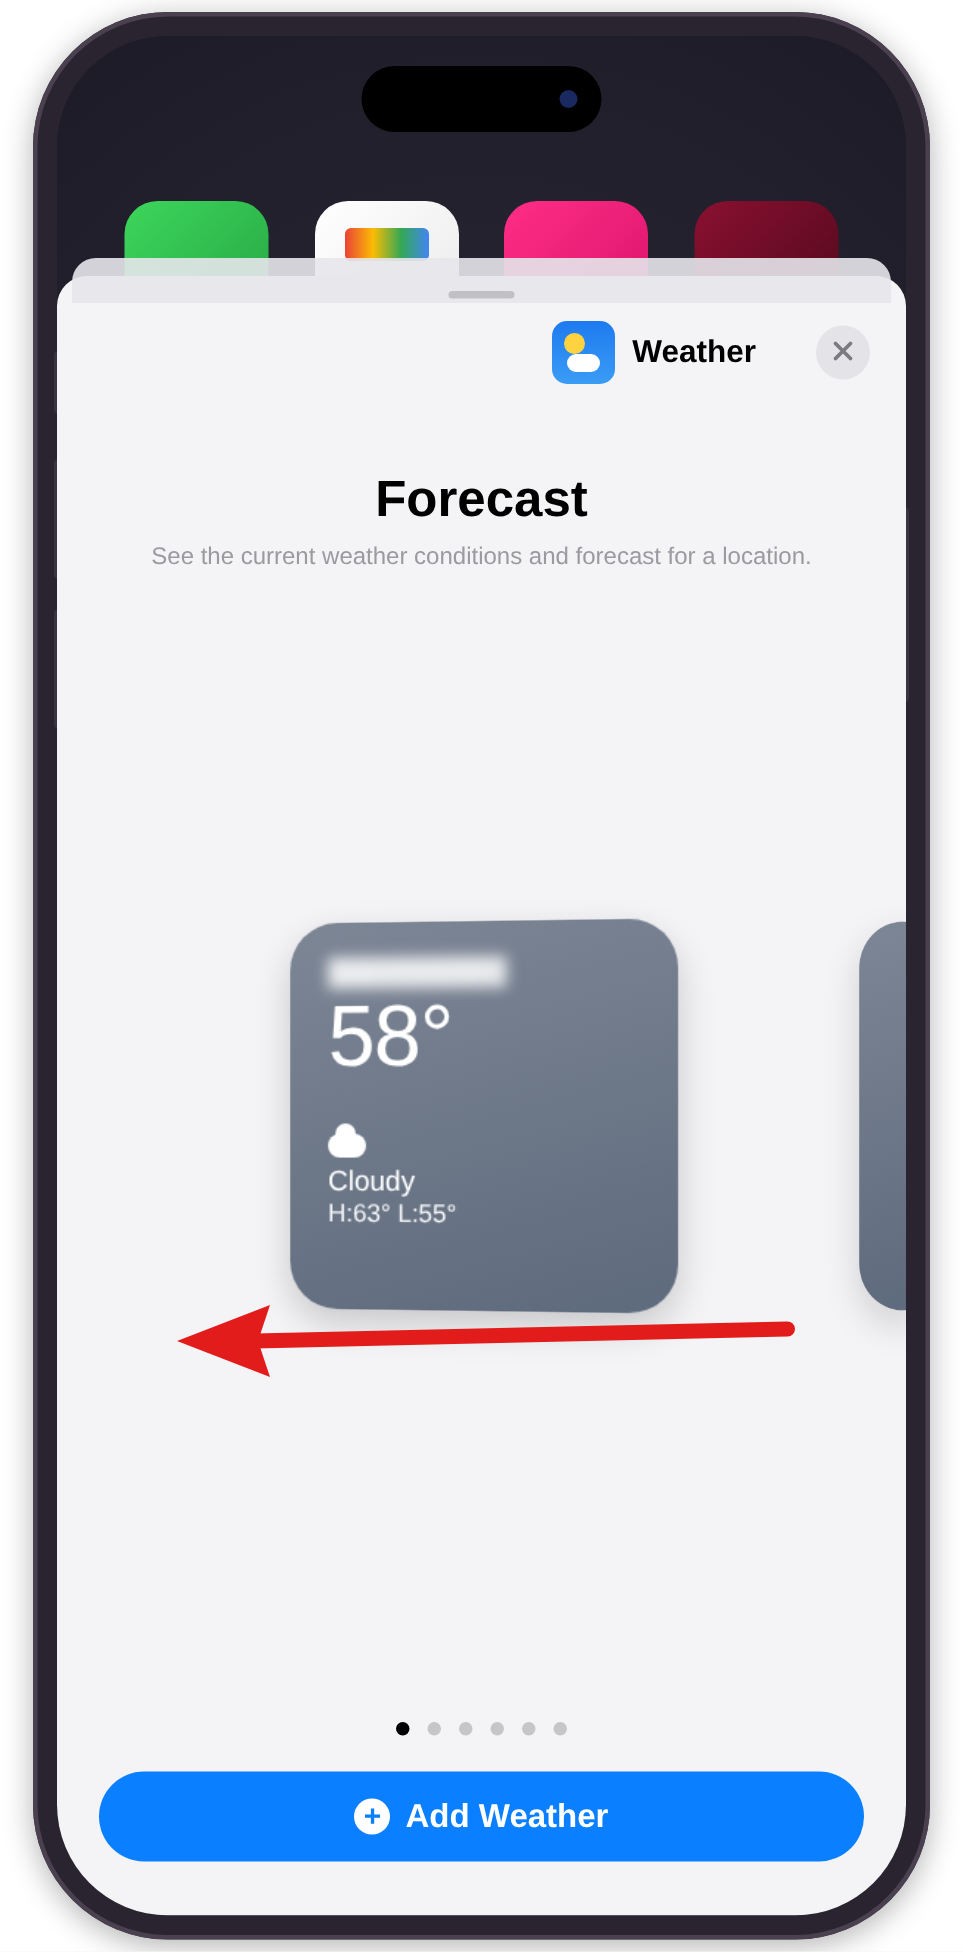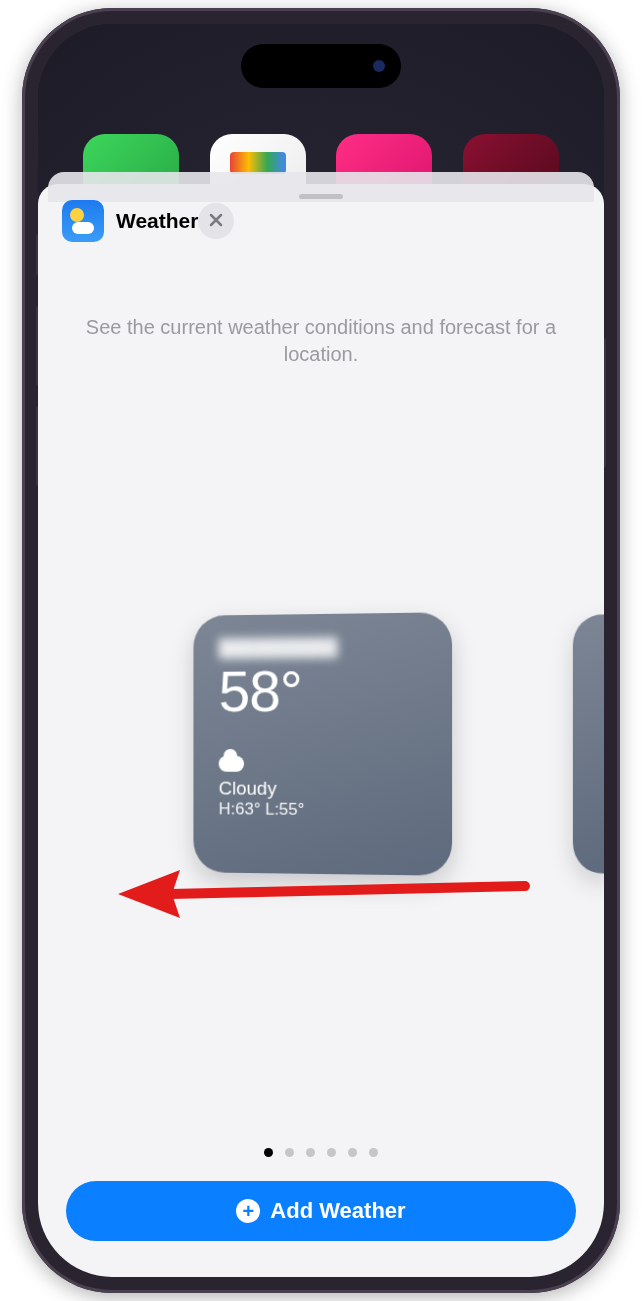--- a/index.html
+++ b/index.html
@@ -112,26 +112,27 @@
       left: 50%;
       transform: translateX(-50%);
       width: 44px;
       height: 5px;
       background: #c0c0c5;
       border-radius: 3px;
     }
 
     .sheet-header {
       position: absolute;
-      top: 16px;
+      top: 30px;
       left: 24px;
       right: 24px;
       display: flex;
       align-items: center;
-      justify-content: flex-start;
+      justify-content: flex-end;
+      gap: 40px;
     }
     .app-badge {
       display: flex;
       align-items: center;
       gap: 12px;
     }
     .weather-app-icon {
       width: 42px;
       height: 42px;
       background: linear-gradient(180deg,#1e7af0,#3b9cf5);
@@ -184,21 +185,21 @@
       right: 40px;
       text-align: center;
     }
     .heading-title {
       font-size: 34px;
       font-weight: 700;
       color: #000;
       margin-bottom: 8px;
     }
     .heading-sub {
-      font-size: 20px;
+      font-size: 16px;
       color: #9a9aa0;
       line-height: 1.35;
     }
 
     .widget-preview-area {
       position: absolute;
       top: 380px;
       left: 0;
       right: 0;
       height: 360px;
@@ -356,20 +357,21 @@
         <div class="close-btn">
           <span>
             <svg width="14" height="14" viewBox="0 0 14 14">
                 <path d="M2 2 L12 12 M12 2 L2 12" stroke="#7a7a80" stroke-width="2.5" stroke-linecap="round"></path>
               </svg>
           </span>
         </div>
       </div>
 
       <div class="heading-block">
+        <div class="heading-title">Forecast</div>
         <div class="heading-sub">See the current weather conditions and forecast for a location.</div>
       </div>
 
       <div class="widget-preview-area">
         <div class="weather-widget">
           <div class="widget-location">██████████</div>
           <div class="widget-temp">58°</div>
           <div class="widget-cloud"></div>
           <div class="widget-cond">Cloudy</div>
           <div class="widget-range">H:63° L:55°</div>

